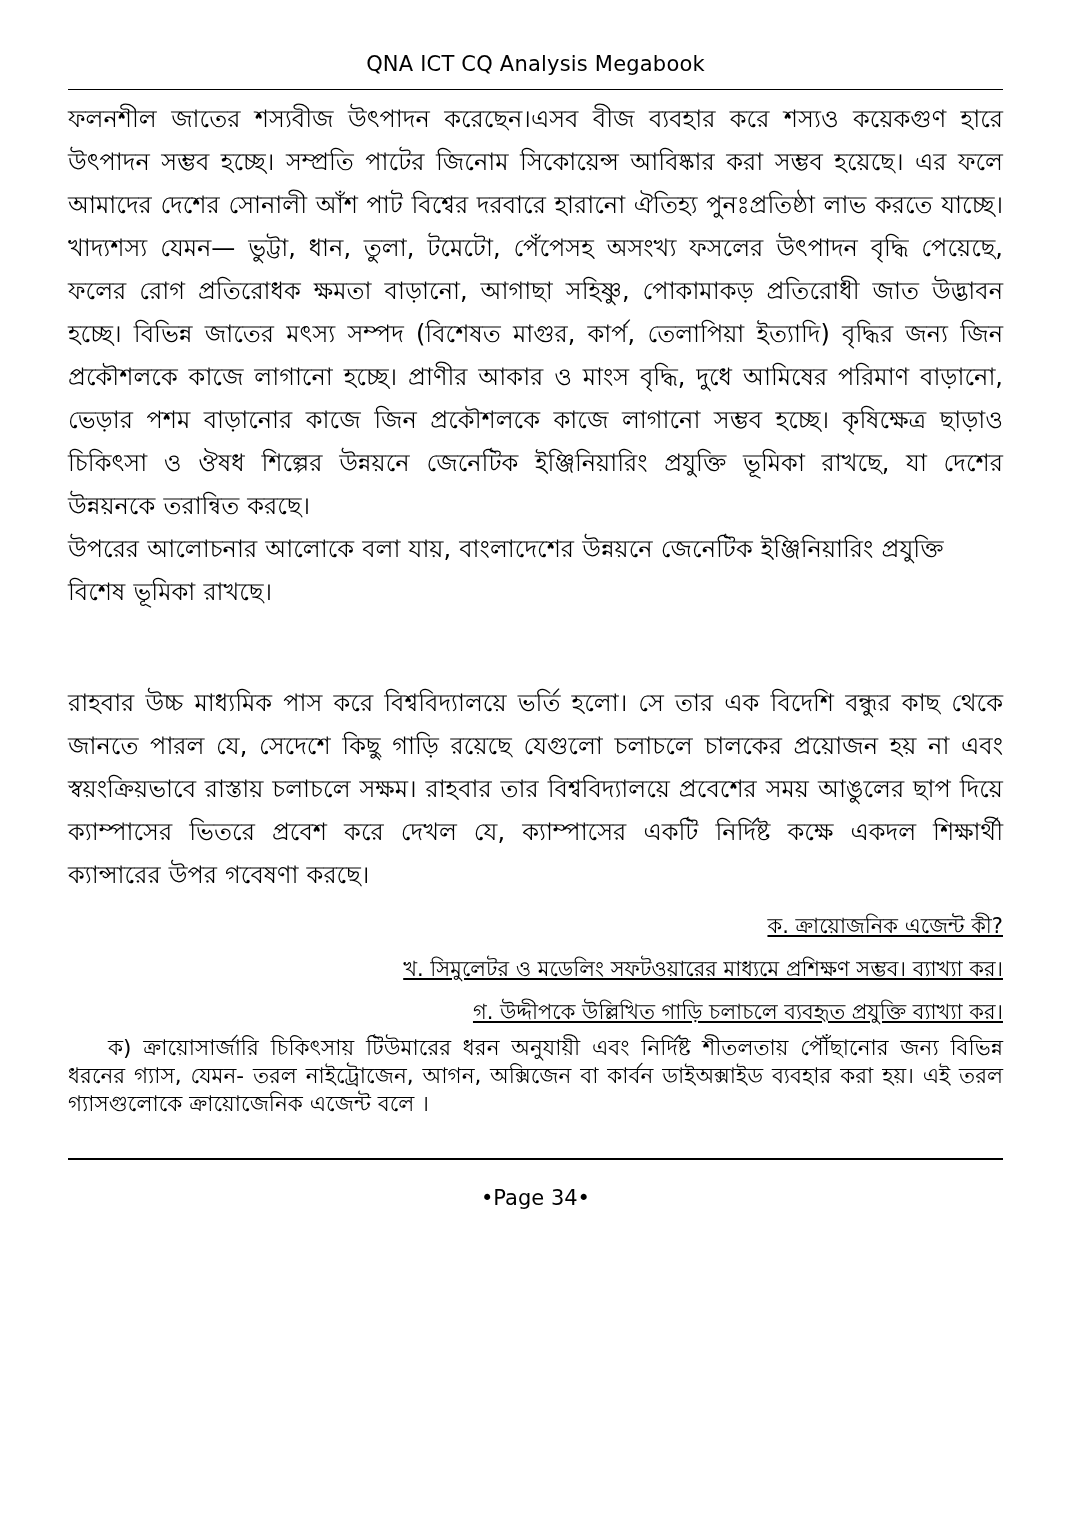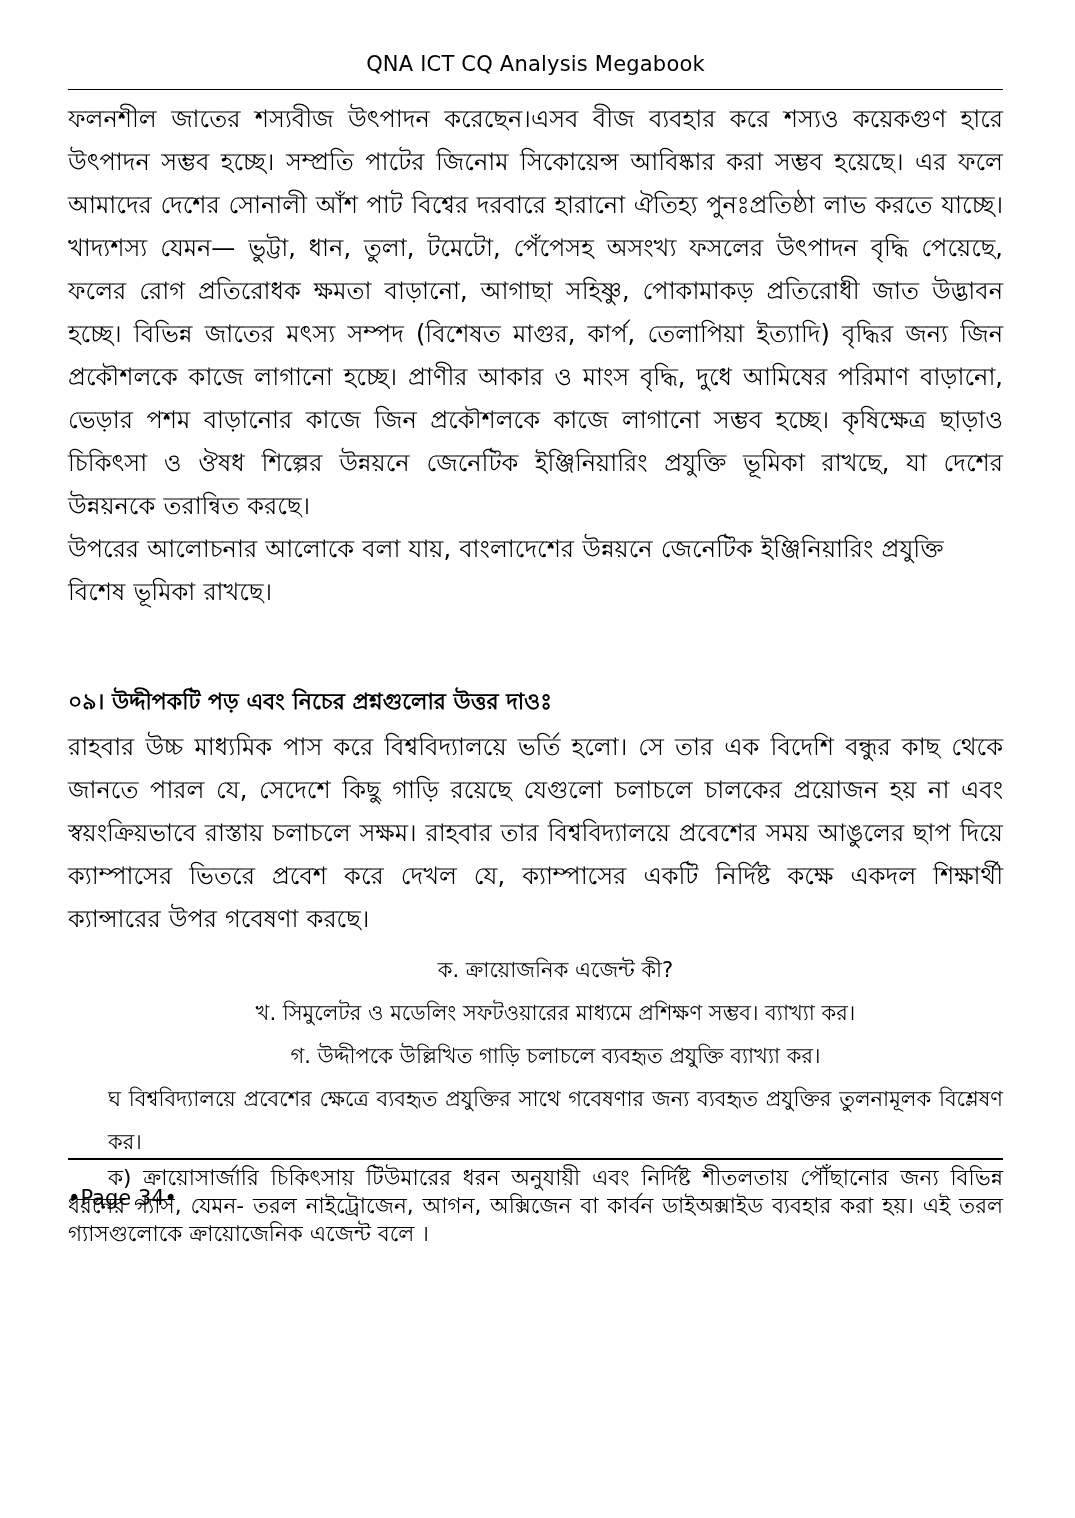--- a/index.html
+++ b/index.html
@@ -90,21 +90,22 @@
   }
   .q-list li {
     font-family: "DejaVu Sans", "Liberation Sans", sans-serif;
     font-size: 21px;
     line-height: 43px;
     margin-left: 40px;
     text-align: justify;
     color: #000;
   }
   .q-list li.single {
-    text-align: center;
+    text-align: right;
+    text-decoration: underline;
   }
 
   
   .answer-label {
     font-family: "DejaVu Sans", "Liberation Sans", sans-serif;
     font-size: 22px;
     font-weight: bold;
     line-height: 42px;
     margin: 10px 0 0 0;
     color: #000;
@@ -126,20 +127,21 @@
     left: 68px;
     width: 935px;
     height: 0;
     border-top: 2.4px solid #000;
   }
   .footer {
     position: absolute;
     bottom: 36px;
     left: 68px;
     width: 935px;
+    text-align: center;
   }
   .footer-text {
     font-family: "DejaVu Sans", "Liberation Sans", sans-serif;
     font-size: 21px;
     color: #000;
     white-space: nowrap;
   }
 </style>
 </head>
 <body>
@@ -152,29 +154,27 @@
   <div class="header-rule"></div>
 
   <div class="content">
 
     <p class="para">ফলনশীল জাতের শস্যবীজ উৎপাদন করেছেন।এসব বীজ ব্যবহার করে শস্যও কয়েকগুণ হারে উৎপাদন সম্ভব হচ্ছে। সম্প্রতি পাটের জিনোম সিকোয়েন্স আবিষ্কার করা সম্ভব হয়েছে। এর ফলে আমাদের দেশের সোনালী আঁশ পাট বিশ্বের দরবারে হারানো ঐতিহ্য পুনঃপ্রতিষ্ঠা লাভ করতে যাচ্ছে। খাদ্যশস্য যেমন— ভুট্টা, ধান, তুলা, টমেটো, পেঁপেসহ অসংখ্য ফসলের উৎপাদন বৃদ্ধি পেয়েছে, ফলের রোগ প্রতিরোধক ক্ষমতা বাড়ানো, আগাছা সহিষ্ণু, পোকামাকড় প্রতিরোধী জাত উদ্ভাবন হচ্ছে। বিভিন্ন জাতের মৎস্য সম্পদ (বিশেষত মাগুর, কার্প, তেলাপিয়া ইত্যাদি) বৃদ্ধির জন্য জিন প্রকৌশলকে কাজে লাগানো হচ্ছে। প্রাণীর আকার ও মাংস বৃদ্ধি, দুধে আমিষের পরিমাণ বাড়ানো, ভেড়ার পশম বাড়ানোর কাজে জিন প্রকৌশলকে কাজে লাগানো সম্ভব হচ্ছে। কৃষিক্ষেত্র ছাড়াও চিকিৎসা ও ঔষধ শিল্পের উন্নয়নে জেনেটিক ইঞ্জিনিয়ারিং প্রযুক্তি ভূমিকা রাখছে, যা দেশের উন্নয়নকে তরান্বিত করছে।</p>
 
     <p class="para last-left">উপরের আলোচনার আলোকে বলা যায়, বাংলাদেশের উন্নয়নে জেনেটিক ইঞ্জিনিয়ারিং প্রযুক্তি বিশেষ ভূমিকা রাখছে।</p>
 
     <div class="gap-lg"></div>
 
-    <div class="q-heading">০৯। উদ্দীপকটি পড় এবং নিচের প্রশ্নগুলোর উত্তর দাওঃ</div>
 
     <p class="para">রাহবার উচ্চ মাধ্যমিক পাস করে বিশ্ববিদ্যালয়ে ভর্তি হলো। সে তার এক বিদেশি বন্ধুর কাছ থেকে জানতে পারল যে, সেদেশে কিছু গাড়ি রয়েছে যেগুলো চলাচলে চালকের প্রয়োজন হয় না এবং স্বয়ংক্রিয়ভাবে রাস্তায় চলাচলে সক্ষম। রাহবার তার বিশ্ববিদ্যালয়ে প্রবেশের সময় আঙুলের ছাপ দিয়ে ক্যাম্পাসের ভিতরে প্রবেশ করে দেখল যে, ক্যাম্পাসের একটি নির্দিষ্ট কক্ষে একদল শিক্ষার্থী ক্যান্সারের উপর গবেষণা করছে।</p>
 
     <ul class="q-list">
       <li class="single">ক. ক্রায়োজনিক এজেন্ট কী?</li>
       <li class="single">খ. সিমুলেটর ও মডেলিং সফটওয়ারের মাধ্যমে প্রশিক্ষণ সম্ভব। ব্যাখ্যা কর।</li>
       <li class="single">গ. উদ্দীপকে উল্লিখিত গাড়ি চলাচলে ব্যবহৃত প্রযুক্তি ব্যাখ্যা কর।</li>
-      <li>ঘ বিশ্ববিদ্যালয়ে প্রবেশের ক্ষেত্রে ব্যবহৃত প্রযুক্তির সাথে গবেষণার জন্য ব্যবহৃত প্রযুক্তির তুলনামূলক বিশ্লেষণ কর।</li>
     </ul>
 
 
     <p class="answer-body">ক) ক্রায়োসার্জারি চিকিৎসায় টিউমারের ধরন অনুযায়ী এবং নির্দিষ্ট শীতলতায় পৌঁছানোর জন্য বিভিন্ন ধরনের গ্যাস, যেমন- তরল নাইট্রোজেন, আগন, অক্সিজেন বা কার্বন ডাইঅক্সাইড ব্যবহার করা হয়। এই তরল গ্যাসগুলোকে ক্রায়োজেনিক এজেন্ট বলে ।</p>
 
   </div>
 
   <div class="footer-rule"></div>
   <div class="footer">
     <span class="footer-text">•Page 34•</span>

